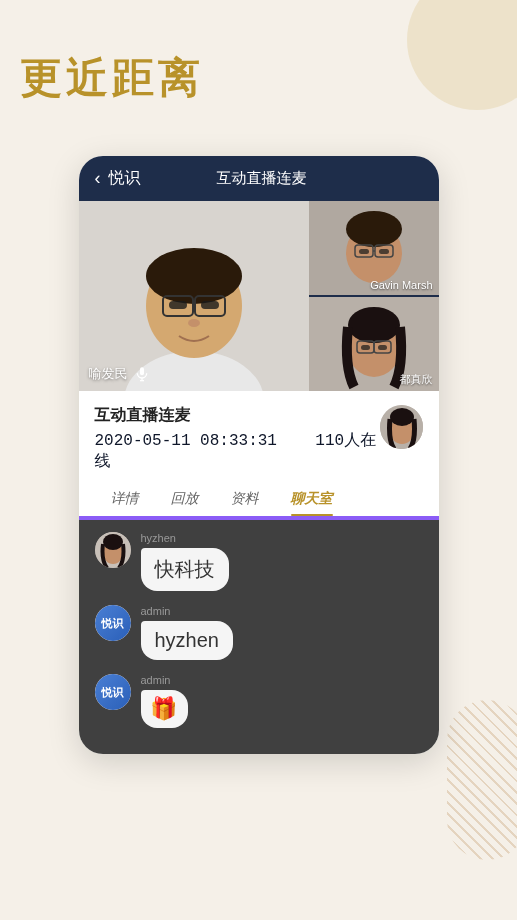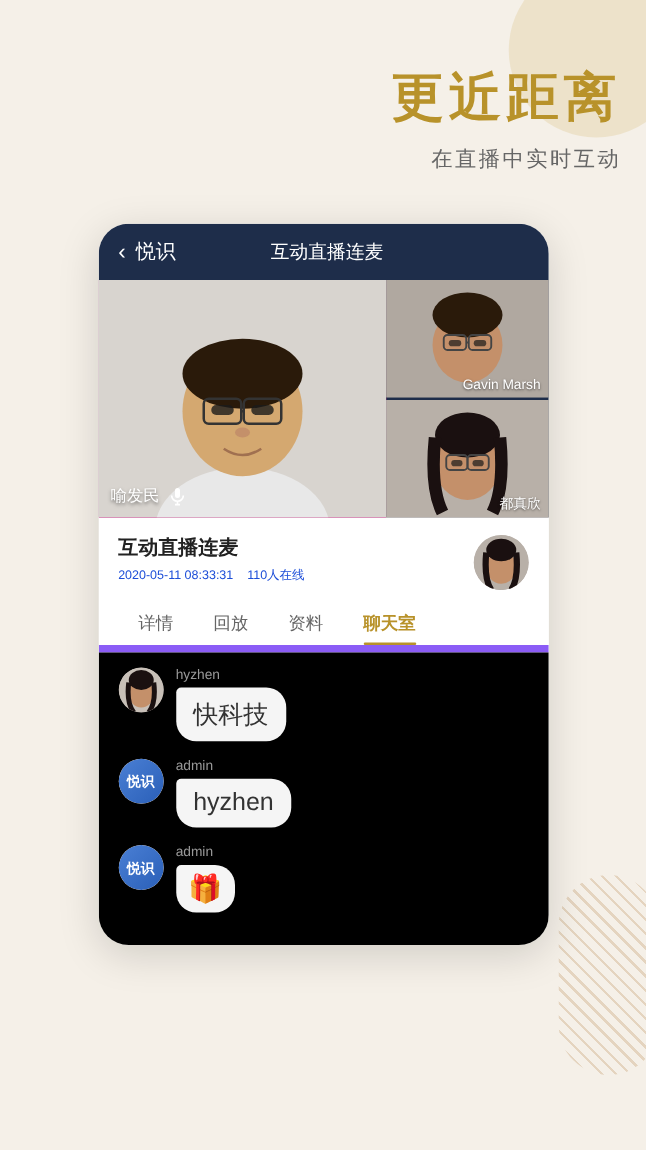--- a/index.html
+++ b/index.html
@@ -36,21 +36,21 @@
         transparent 2px,
         transparent 8px
       );
       border-radius: 40px;
       opacity: 0.5;
     }
 
     
     .header-section {
       padding: 50px 20px 20px;
-      text-align: right;
+      text-align: left;
       position: relative;
       z-index: 1;
     }
     .main-title {
       font-size: 42px;
       font-weight: 700;
       color: #b8922a;
       letter-spacing: 4px;
       margin-bottom: 10px;
     }
@@ -163,38 +163,40 @@
       justify-content: space-between;
       margin-bottom: 10px;
     }
     .live-info h3 {
       font-size: 16px;
       font-weight: 600;
       color: #222;
       margin-bottom: 4px;
     }
     .live-meta {
-      font-size: 10px;
-      color: #1d4ed8;
+      font-size: 16px;
+      color: #0f172a;
+      font-family: Liberation Mono, monospace;
     }
     .live-avatar {
       width: 44px;
       height: 44px;
       border-radius: 50%;
       background: linear-gradient(180deg, #c8c0ba 0%, #a8a09a 100%);
       overflow: hidden;
       position: relative;
     }
 
     
     .tabs {
       display: flex;
-      border-bottom: 6px solid #8b5cf6;
+      border-bottom: 4px solid #8b5cf6;
       margin: 0 -16px;
       padding: 0 16px;
+      font-style: italic;
     }
     .tab {
       padding: 8px 16px;
       font-size: 14px;
       color: #666;
       cursor: pointer;
       position: relative;
     }
     .tab.active {
       color: #b8922a;
@@ -206,21 +208,21 @@
       bottom: 0;
       left: 16px;
       right: 16px;
       height: 2px;
       background: #b8922a;
       border-radius: 1px;
     }
 
     
     .chat-area {
-      background: #000000;
+      background: #404040;
       padding: 12px 16px;
     }
     .chat-message {
       display: flex;
       align-items: flex-start;
       gap: 10px;
       margin-bottom: 14px;
     }
     .chat-avatar {
       width: 36px;
@@ -271,21 +273,20 @@
     }
   </style>
 </head>
 <body>
 
 <div class="bg-top-right"></div>
 <div class="bg-bottom-right"></div>
 
 <div class="header-section">
   <h1 class="main-title">更近距离</h1>
-  <p class="sub-title">在直播中实时互动</p>
 </div>
 
 <div class="phone-mockup">
 
   <div class="app-bar">
     <div class="app-bar-left">
       <span class="back-icon">‹</span>
       <span>悦识</span>
     </div>
     <span class="app-bar-center">互动直播连麦</span>

